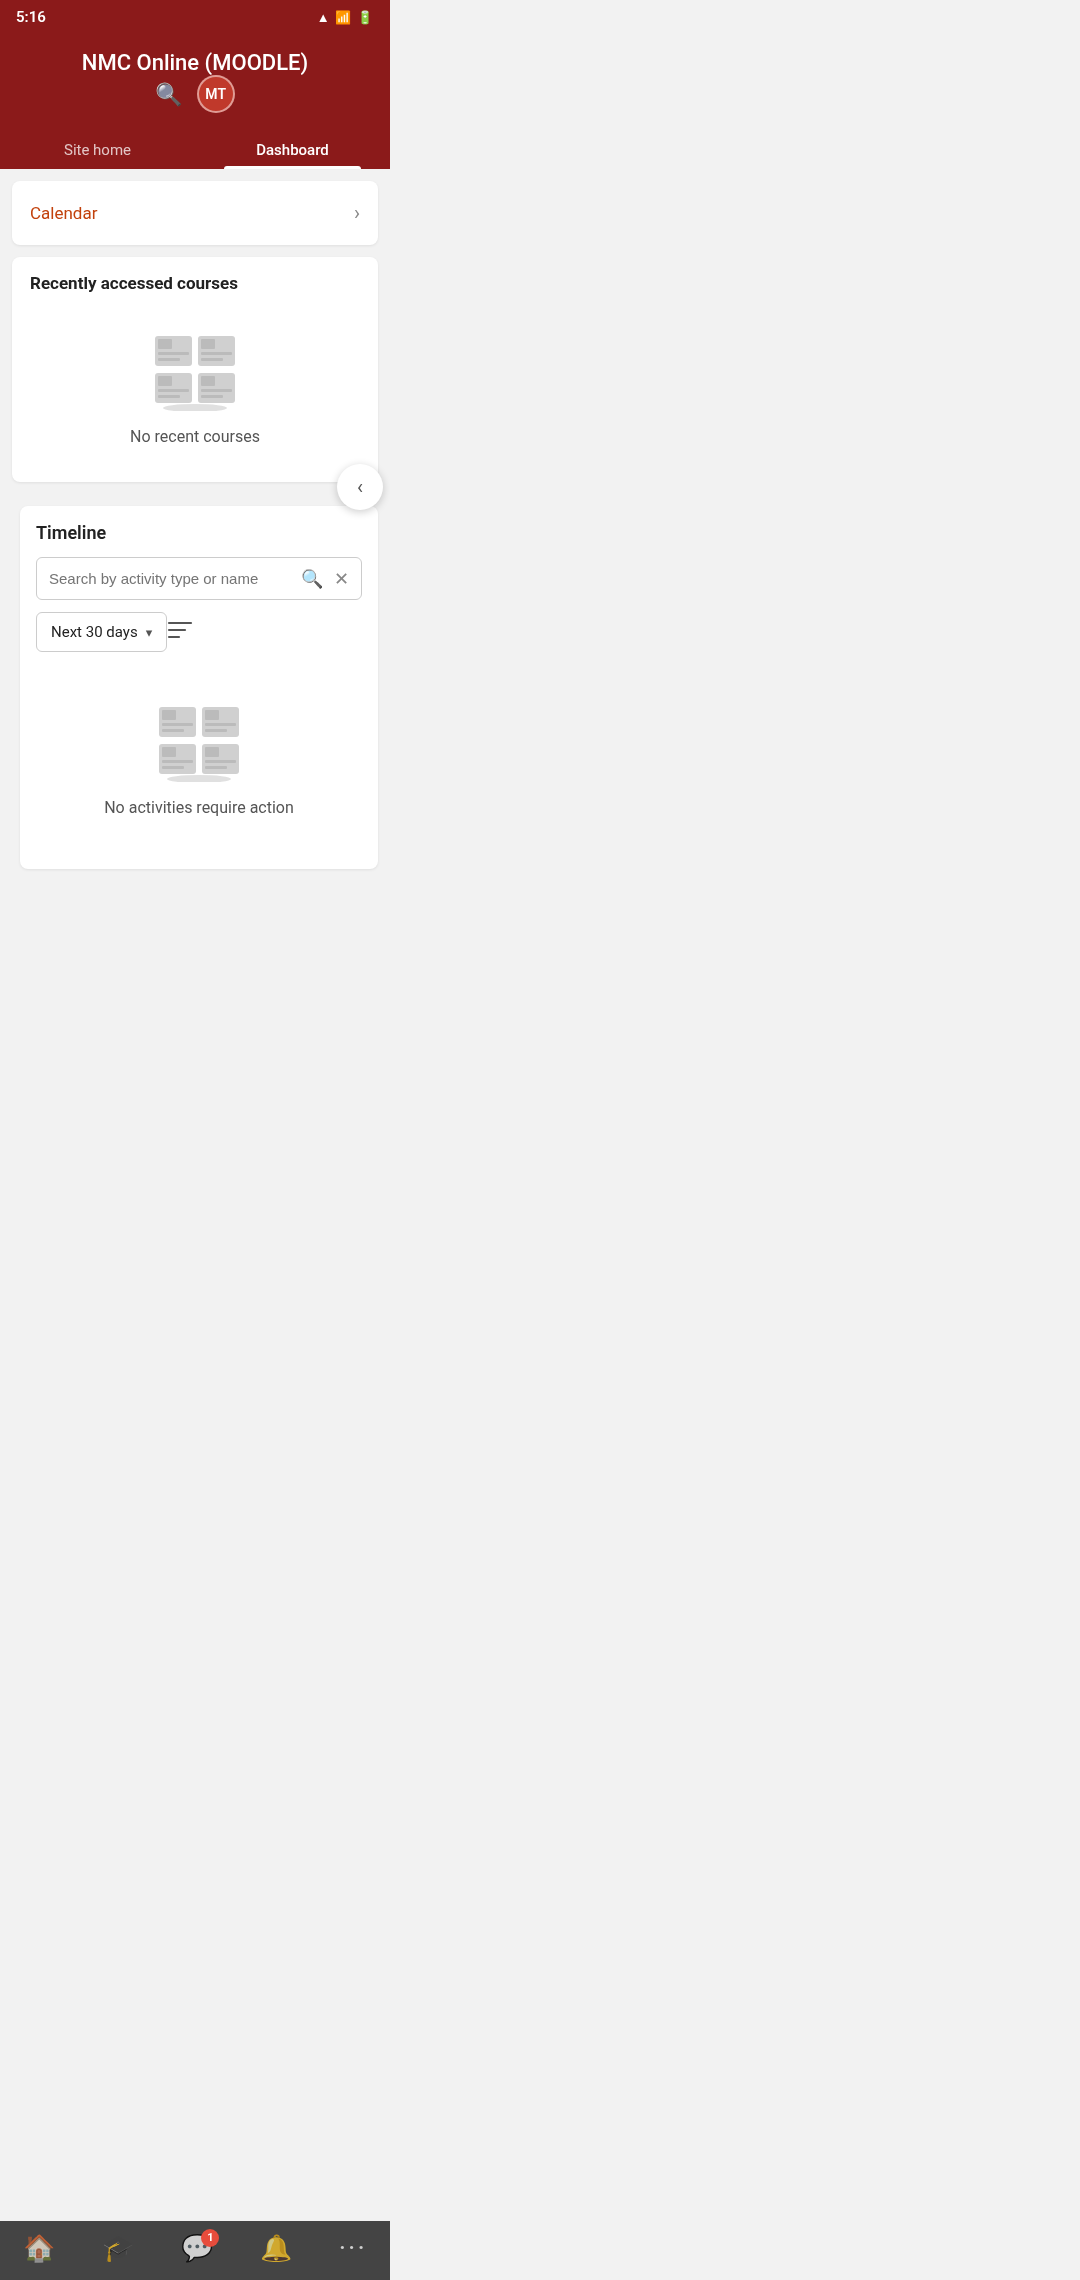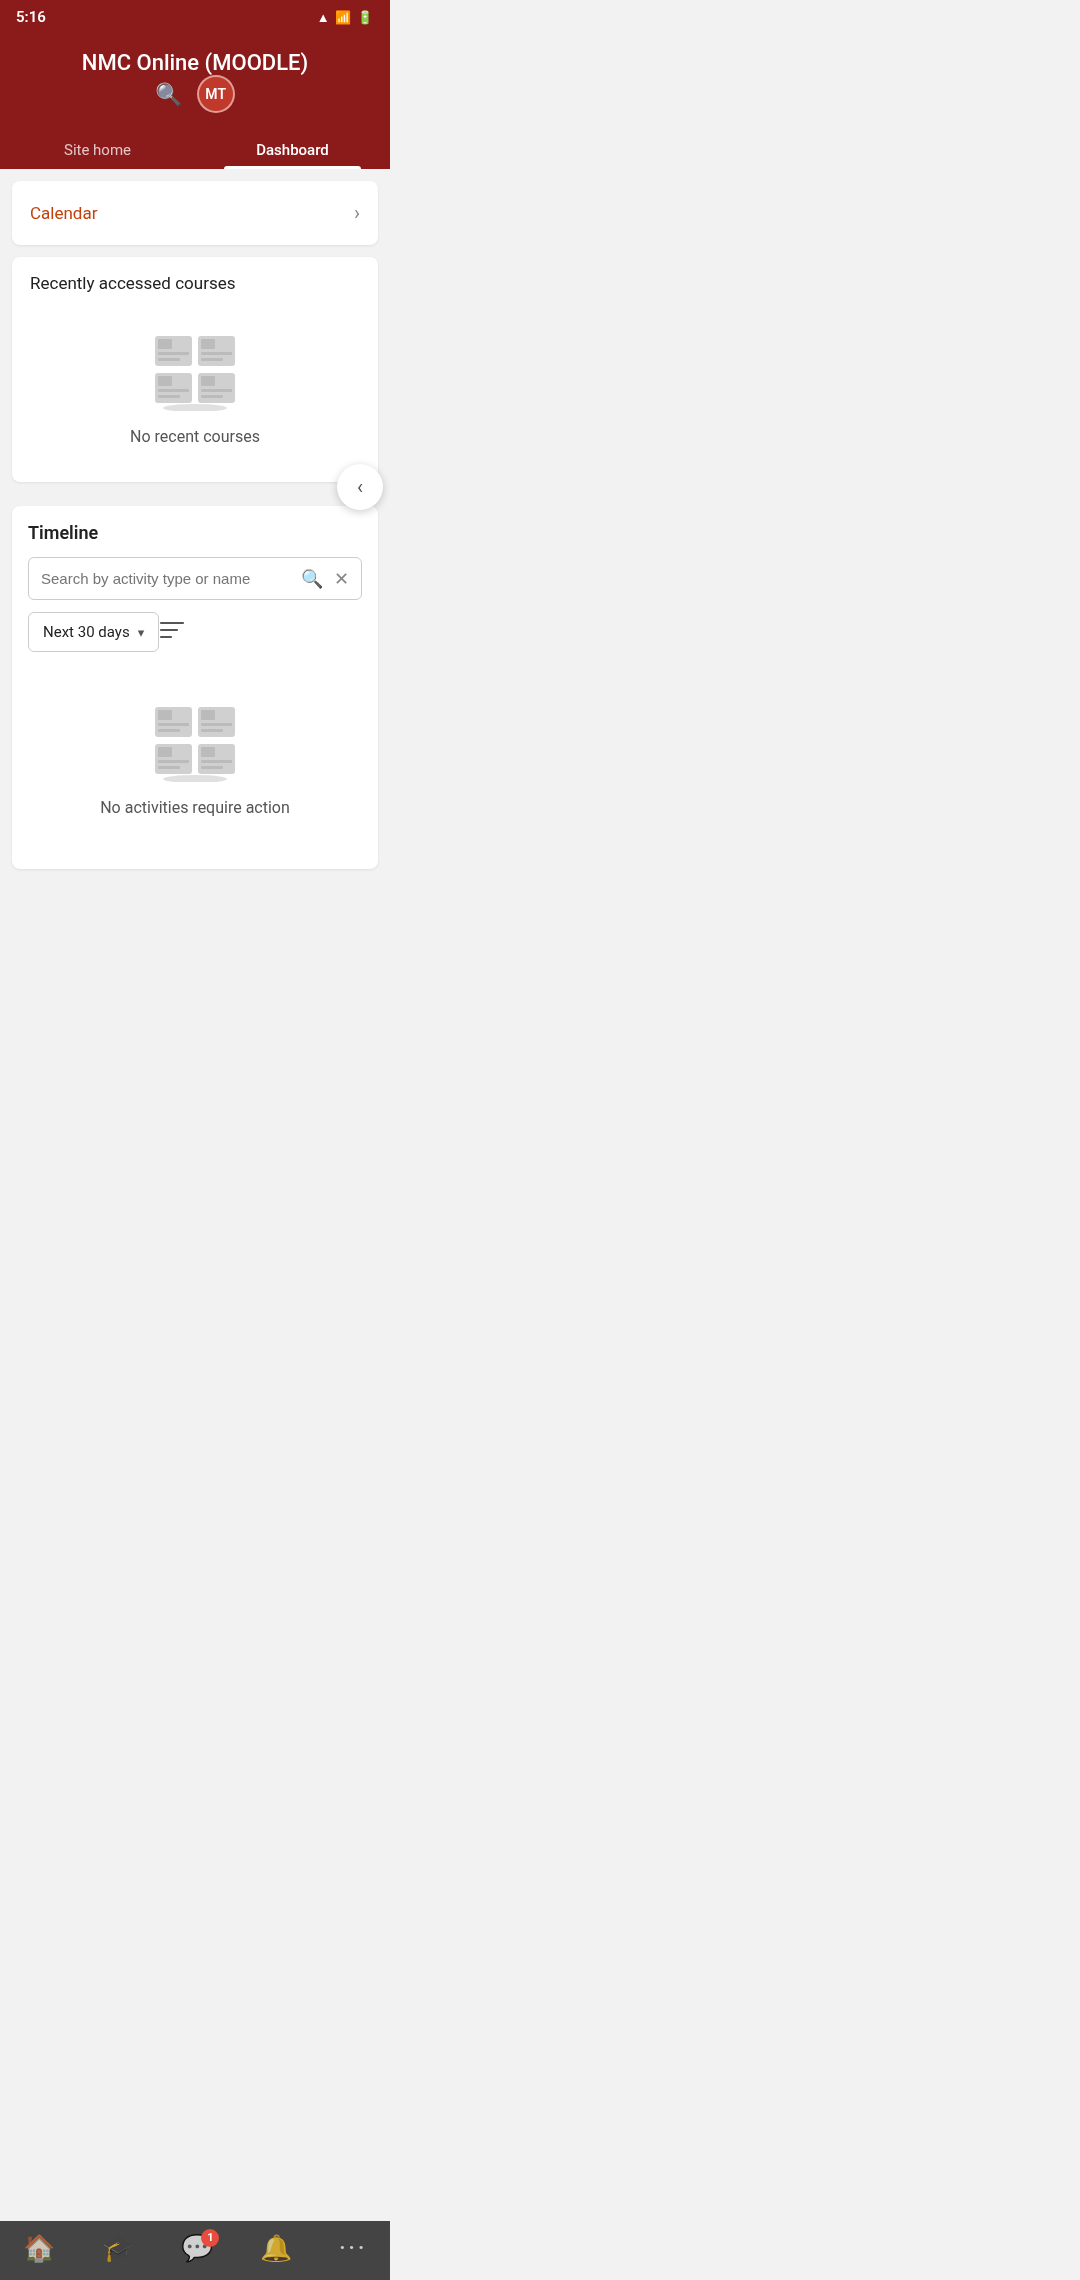--- a/index.html
+++ b/index.html
@@ -133,21 +133,21 @@
       color: #c2410c;
     }
     .chevron-right {
       color: #888;
       font-size: 20px;
     }
 
     
     .card-header-text {
       font-size: 17px;
-      font-weight: 400;
+      font-weight: 700;
       color: #222;
       padding: 16px 18px 8px;
     }
     .empty-state {
       display: flex;
       flex-direction: column;
       align-items: center;
       justify-content: center;
       padding: 30px 20px 36px;
       gap: 16px;
@@ -174,20 +174,21 @@
       color: #555;
       z-index: 10;
     }
 
     
     .timeline-section {
       background: white;
       border-radius: 8px;
       padding: 16px;
       box-shadow: 0 1px 3px rgba(0,0,0,0.08);
+      margin-left: 8px;
     }
     .timeline-title {
       font-size: 18px;
       font-weight: 600;
       color: #222;
       margin-bottom: 14px;
     }
 
     
     .search-bar {

